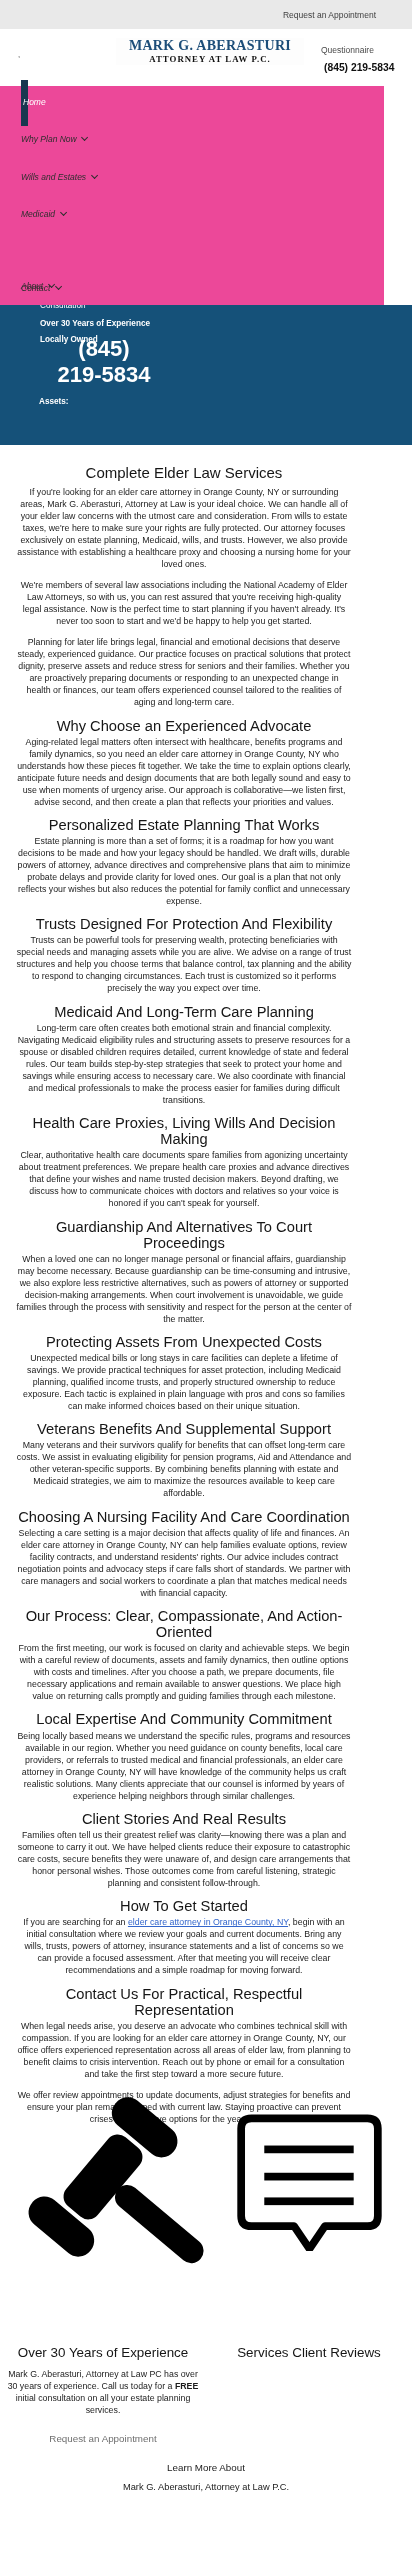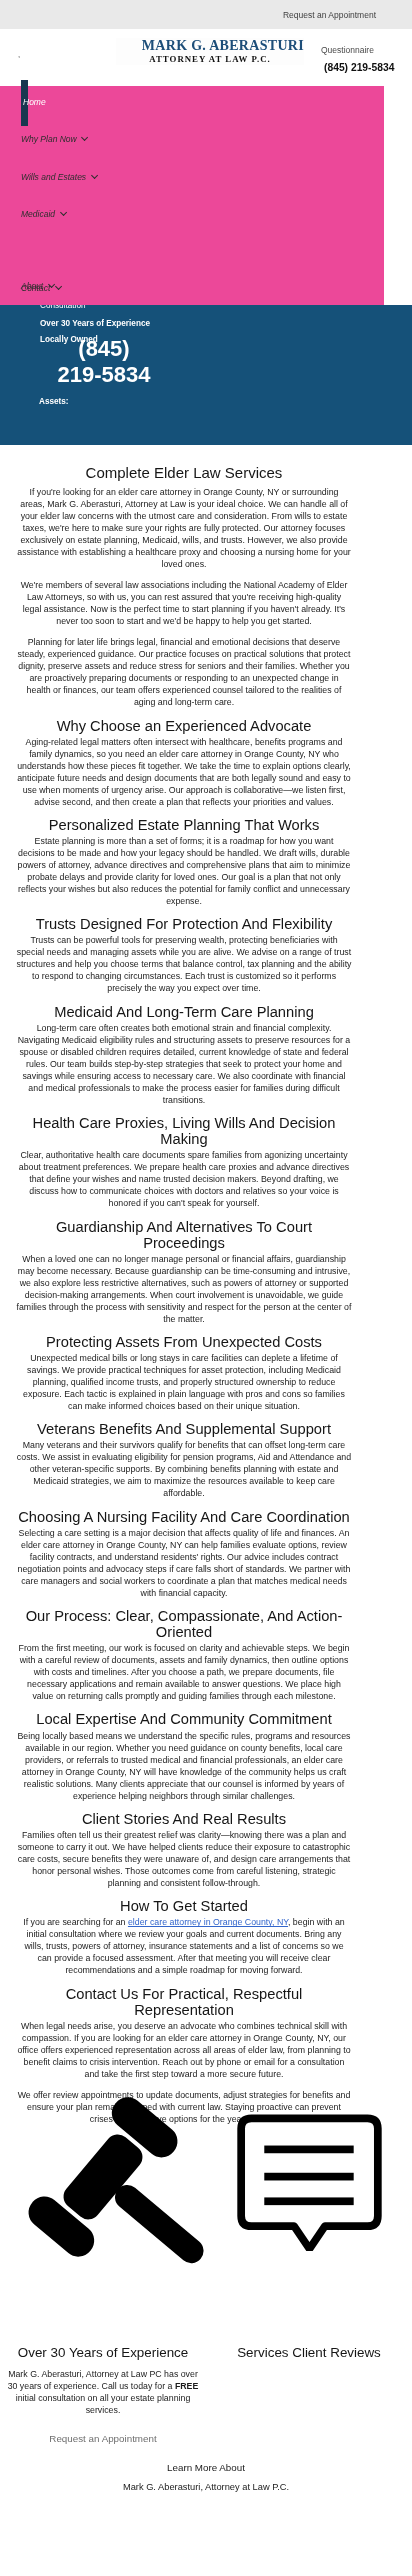--- a/index.html
+++ b/index.html
@@ -7,21 +7,21 @@
     width:412px;height:2984px;position:relative;background:#ffffff;
     font-family:"Liberation Sans", sans-serif;color:#1a1a1a;overflow:hidden;
   }
   
   .topbar{position:absolute;left:0;top:0;width:412px;height:29px;background:#e9e9e9;}
   .topbar .req{position:absolute;right:36px;top:9.8px;font-size:8.5px;color:#3f3f3f;text-decoration:none;cursor:pointer;}
   
   .header{position:absolute;left:0;top:29px;width:412px;height:56px;background:#ffffff;}
   .addr-frag{position:absolute;left:18px;top:20.6px;font-size:7.7px;color:#333;}
   .logo{position:absolute;left:116px;top:9.3px;width:188px;text-align:center;background:#fdfdfd;cursor:pointer;}
-  .logo .l1{font-family:"Liberation Serif", serif;font-weight:700;font-size:14px;color:#1d4e79;letter-spacing:0.3px;line-height:15.5px;text-align:right;}
+  .logo .l1{font-family:"Liberation Serif", serif;font-weight:700;font-size:14px;color:#1d4e79;letter-spacing:0.3px;line-height:15.5px;}
   .logo .l2{font-family:"Liberation Serif", serif;font-weight:700;font-size:8.8px;color:#101010;letter-spacing:1px;line-height:11.3px;}
   .questionnaire{position:absolute;left:321px;top:16px;font-size:8.5px;color:#4a4a4a;text-decoration:none;cursor:pointer;}
   .hphone{position:absolute;left:324px;top:33px;font-size:10.3px;font-weight:700;color:#101010;text-decoration:none;}
   
   .nav{position:absolute;left:0;top:86px;width:384px;height:219px;background:#ec4899;font-style:italic;}
   .nav-ind{position:absolute;left:21px;top:-5.7px;width:6.7px;height:46px;background:#183750;}
   .nav-item{position:absolute;left:21px;font-size:8.5px;color:#2e2e2e;cursor:pointer;white-space:nowrap;}
   .nav-item.home{color:#ffffff;left:23px;}
   .chev{display:inline-block;width:4.1px;height:4.1px;border-right:1px solid #2e2e2e;border-bottom:1px solid #2e2e2e;transform:rotate(45deg);margin-left:5.7px;vertical-align:1.5px;}
   

